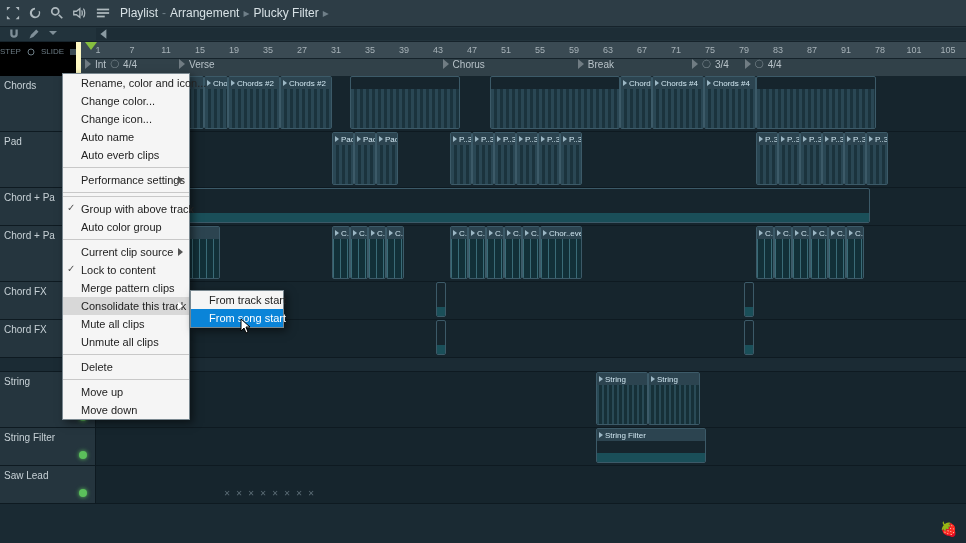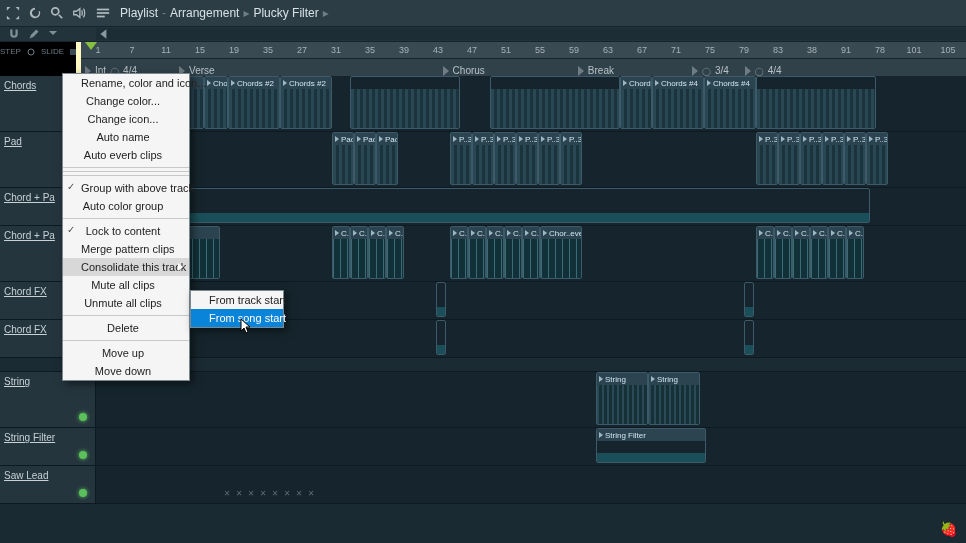--- a/index.html
+++ b/index.html
@@ -18,47 +18,47 @@
 
   .ruler-wrap { display:flex; height:34px; }
   .ruler-left { width:96px; background:#000000; border-right:5px solid #fef9c3; display:flex; flex-direction:column; }
   .ruler-left .row1 { flex:1; display:flex; align-items:center; justify-content:center; gap:6px; font-size:8px; color:#6c7c85; }
   .ruler-left .row2 { height:15px; }
   .ruler-bars { flex:1; display:flex; flex-direction:column; background:#3a4a53; }
   .ruler-nums { height:17px; display:flex; position:relative; border-bottom:1px solid #16232b; }
   .ruler-nums .playhead { position:absolute; top:0; left:4px; width:0; height:0; border-left:6px solid transparent; border-right:6px solid transparent; border-top:8px solid #86bf3f; }
   .barnum { width:34px; font-size:9px; color:#a7b2b8; text-align:center; line-height:17px; flex:0 0 34px; }
   .markers { height:17px; display:flex; background:#314149; }
-  .marker { font-size:10px; color:#b7c2c8; padding:0 4px; display:flex; align-items:flex-end; gap:4px; white-space:nowrap; }
+  .marker { font-size:10px; color:#b7c2c8; padding:0 4px; display:flex; align-items:flex-start; gap:4px; white-space:nowrap; }
   .marker .tri { width:0; height:0; border-top:5px solid transparent; border-bottom:5px solid transparent; border-left:6px solid #707c83; }
   .mkgap { flex:0 0 auto; }
 
   .tracks { display:flex; flex-direction:column; }
-  .track { display:flex; min-height:56px; border-bottom:1px solid #0e1a21;text-decoration:underline; }
+  .track { display:flex; min-height:56px; border-bottom:1px solid #0e1a21; }
   .track.short { min-height:38px; }
   .track-head { width:96px; background:#25353e; border-right:1px solid #0e1a21; display:flex; flex-direction:column; justify-content:space-between; padding:4px; font-size:10px; color:#c7d1d6; position:relative; }
   .track-head .dot { position:absolute; bottom:6px; right:8px; width:8px; height:8px; border-radius:50%; background:#5bbf5b; box-shadow:0 0 4px #5bbf5b; }
   .track-lane { flex:1; background:#16252d; position:relative; }
 
   .clip { position:absolute; top:0; bottom:2px; border:1px solid #3c5a68; border-radius:2px; overflow:hidden; }
   .clip .cliptitle { height:12px; font-size:8px; padding:0 2px; color:#cfe5ef; background:rgba(60,90,104,.6); white-space:nowrap; overflow:hidden; display:flex; align-items:center; gap:2px; }
   .clip .cliptitle::before { content:''; width:0; height:0; border-top:3px solid transparent; border-bottom:3px solid transparent; border-left:4px solid #9cb7c4; }
   .clip-body { position:absolute; top:12px; left:0; right:0; bottom:0; }
   .pattern { background:repeating-linear-gradient(90deg,#2a4754 0 3px,#1b333d 3px 6px), repeating-linear-gradient(0deg,#2b4b5a 0 2px,transparent 2px 4px); background-blend-mode:normal; }
   .wave-env { background:linear-gradient(180deg,transparent 0 55%, #1a4f59 55% 100%); }
   .wave-comb { background:repeating-linear-gradient(90deg,#3a6b77 0 1px,#123038 1px 7px); }
   .wave-string { background:repeating-linear-gradient(90deg,#294a56 0 2px,#163038 2px 5px); }
   .spacer-v { height:14px; background:#1b2b34; border-bottom:1px solid #0e1a21; }
 
   .mutemark { position:absolute; bottom:4px; display:flex; gap:2px; }
   .mutemark span { width:10px; height:10px; font-size:8px; color:#5a6b74; text-align:center; line-height:10px; }
 
   
   .ctx { position:absolute; background:#f5f5f5; border:1px solid #7a8890; box-shadow:3px 3px 8px rgba(0,0,0,.5); font-size:11px; color:#222; }
-  .ctx .item { padding:3px 24px 3px 18px; position:relative; white-space:nowrap;text-align:center; }
+  .ctx .item { padding:3px 24px 3px 18px; position:relative; white-space:nowrap; }
   .ctx .item.selected { background:#d8d8d8; }
   .ctx .item .arrow { position:absolute; right:6px; top:50%; transform:translateY(-50%); width:0; height:0; border-top:4px solid transparent; border-bottom:4px solid transparent; border-left:5px solid #555; }
   .ctx .item.selected .arrow, .ctx .item:hover .arrow { border-left-color:#fff; }
   .ctx .sep { height:1px; background:#c8c8c8; margin:3px 0; }
   .ctx .chk::before { content:'✓'; position:absolute; left:4px; top:2px; font-size:10px; color:#555; }
 
   .ctx.main { top:73px; left:62px; width:128px; }
   .ctx.sub { top:290px; left:190px; width:94px; }
   .ctx.sub .item.hover { background:#0a84d8; color:#fff; }
 
@@ -150,21 +150,21 @@
         <div class="barnum">47</div>
         <div class="barnum">51</div>
         <div class="barnum">55</div>
         <div class="barnum">59</div>
         <div class="barnum">63</div>
         <div class="barnum">67</div>
         <div class="barnum">71</div>
         <div class="barnum">75</div>
         <div class="barnum">79</div>
         <div class="barnum">83</div>
-        <div class="barnum">38</div>
+        <div class="barnum">87</div>
         <div class="barnum">91</div>
         <div class="barnum">78</div>
         <div class="barnum">101</div>
         <div class="barnum">105</div>
         <div class="barnum">109</div>
       </div>
     <div class="markers" id="markers-row">
         <div class="marker">
           <div class="tri"></div>
           <span>Int</span>
@@ -486,25 +486,27 @@
     </div>
   </div>
 
 <div class="ctx main" id="ctx-main">
     <div class="item">Rename, color and icon...</div>
     <div class="item">Change color...</div>
     <div class="item">Change icon...</div>
     <div class="item">Auto name</div>
     <div class="item">Auto everb clips</div>
     <div class="sep"></div>
+    <div class="item">Performance settings<div class="arrow"></div></div>
     <div class="sep"></div>
     <div class="sep"></div>
     <div class="item chk">Group with above track</div>
     <div class="item">Auto color group</div>
     <div class="sep"></div>
+    <div class="item">Current clip source<div class="arrow"></div></div>
     <div class="item chk">Lock to content</div>
     <div class="item">Merge pattern clips</div>
     <div class="item selected">Consolidate this track<div class="arrow"></div></div>
     <div class="item">Mute all clips</div>
     <div class="item">Unmute all clips</div>
     <div class="sep"></div>
     <div class="item">Delete</div>
     <div class="sep"></div>
     <div class="item">Move up</div>
     <div class="item">Move down</div>

